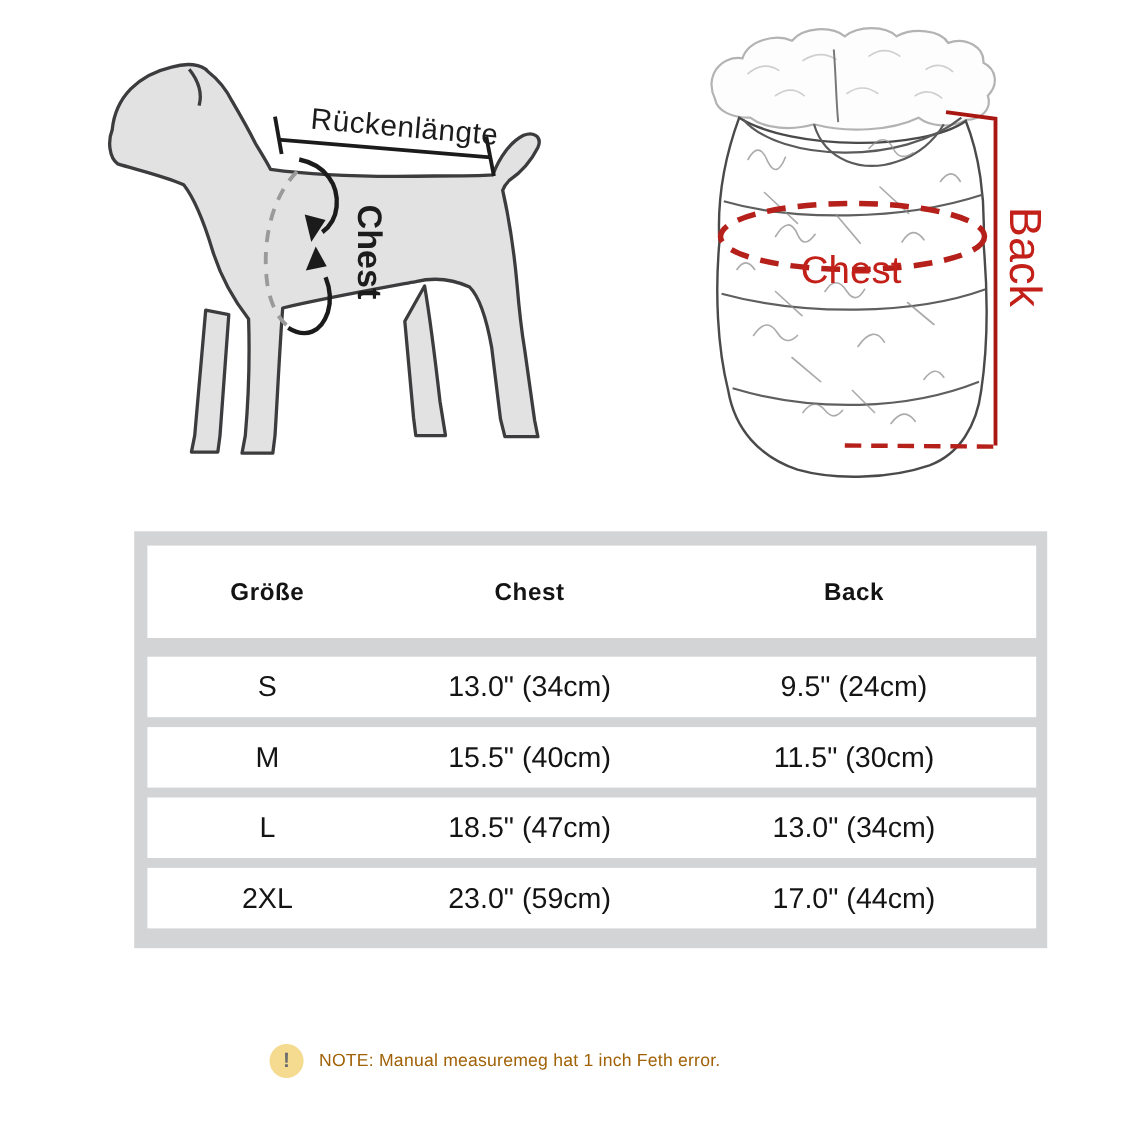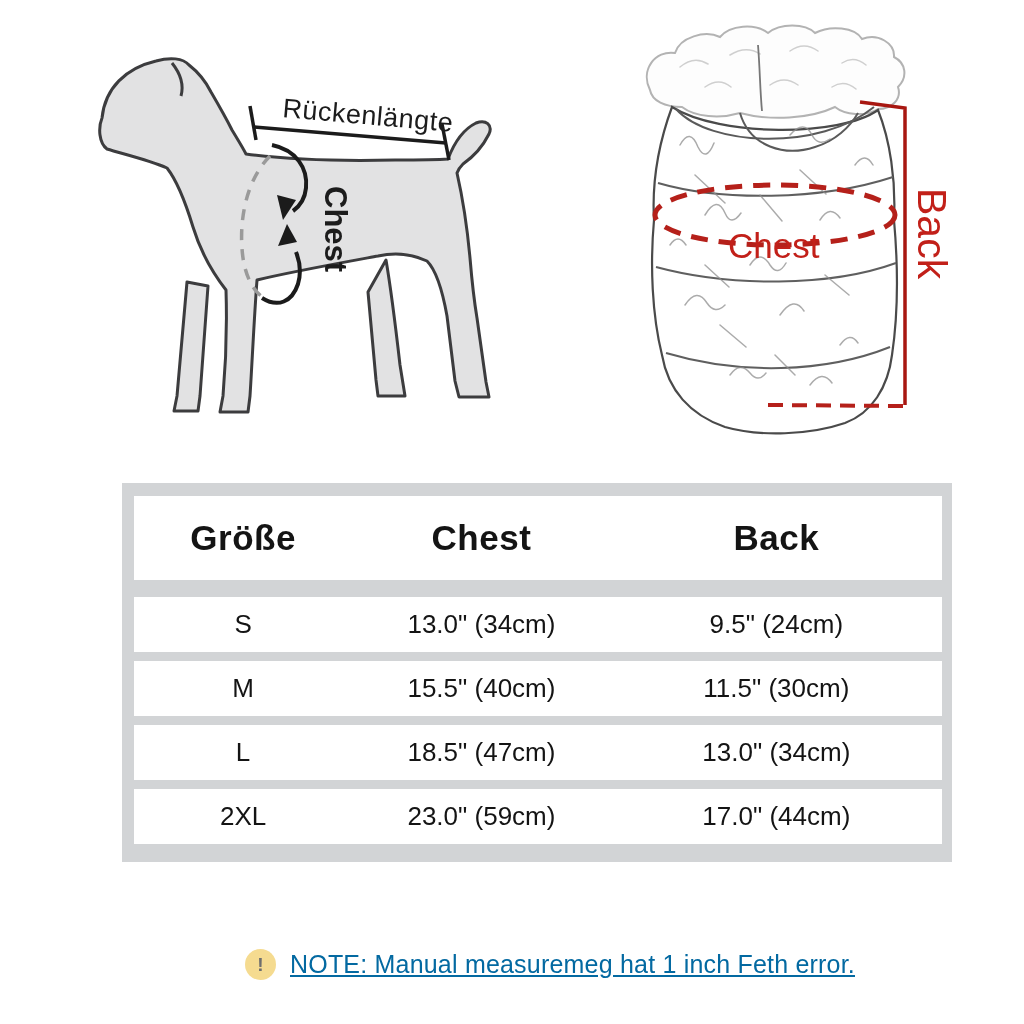--- a/index.html
+++ b/index.html
@@ -22,29 +22,29 @@
     position:absolute;left:122px;top:483px;width:830px;box-sizing:border-box;
     background:#d2d4d6;padding:13px 10px 18px 12px;
   }
   .t-row{
     background:#ffffff;display:grid;grid-template-columns:27% 32% 41%;
     align-items:center;height:55px;margin-bottom:9px;
   }
   .t-row:last-child{margin-bottom:0;}
   .t-row.t-header{height:84px;margin-bottom:17px;}
   .t-cell{text-align:center;font-size:26px;color:#141414;}
-  .t-header .t-cell{font-size:35px;font-weight:bold;letter-spacing:.5px;}
+  .t-header .t-cell{font-size:22px;font-weight:bold;letter-spacing:.5px;}
   
   #note{position:absolute;left:245px;top:949px;display:flex;align-items:center;gap:14px;}
   #note-icon{
     width:31px;height:31px;border-radius:50%;background:#f5db90;flex:0 0 auto;
     display:flex;align-items:center;justify-content:center;
     color:#6e6e6e;font-weight:bold;font-size:19px;line-height:1;
   }
-  #note-text{font-size:25px;color:#0369a1;letter-spacing:.2px;text-decoration:underline;}
+  #note-text{font-size:16px;color:#a16207;letter-spacing:.2px;}
 </style>
 </head>
 <body>
 
 <div class="fig" style="left:50px;top:30px;width:520px;height:430px;">
   <svg width="520" height="430" viewBox="0 0 520 430">
 
     <path d="M 336,230 C 342,265 346,300 350,335 L 355,366 L 328,366 L 326,350 L 318,262 Z" fill="#e2e2e3" stroke="#3c3c3e" stroke-width="3" stroke-linejoin="round"></path>
     <path d="M 158,256 L 150,366 L 148,381 L 124,381 L 127,366 L 137,252 Z" fill="#e2e2e3" stroke="#3c3c3e" stroke-width="3" stroke-linejoin="round"></path>
 

